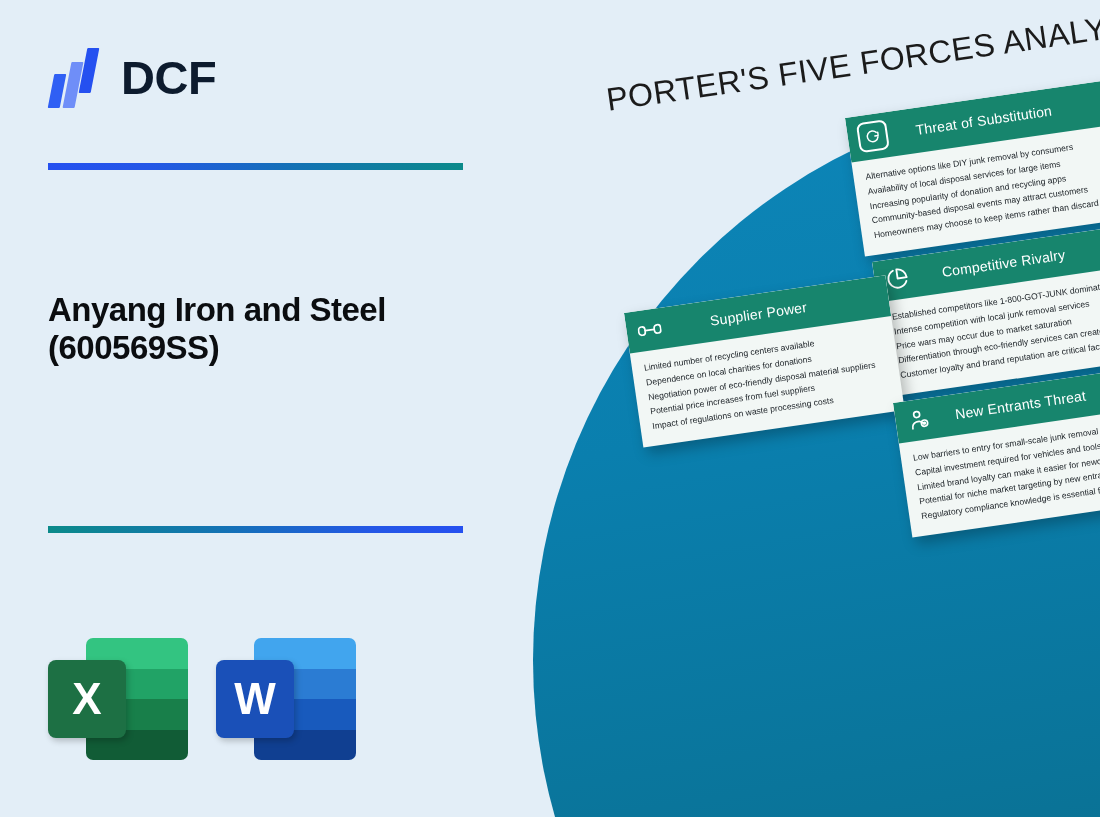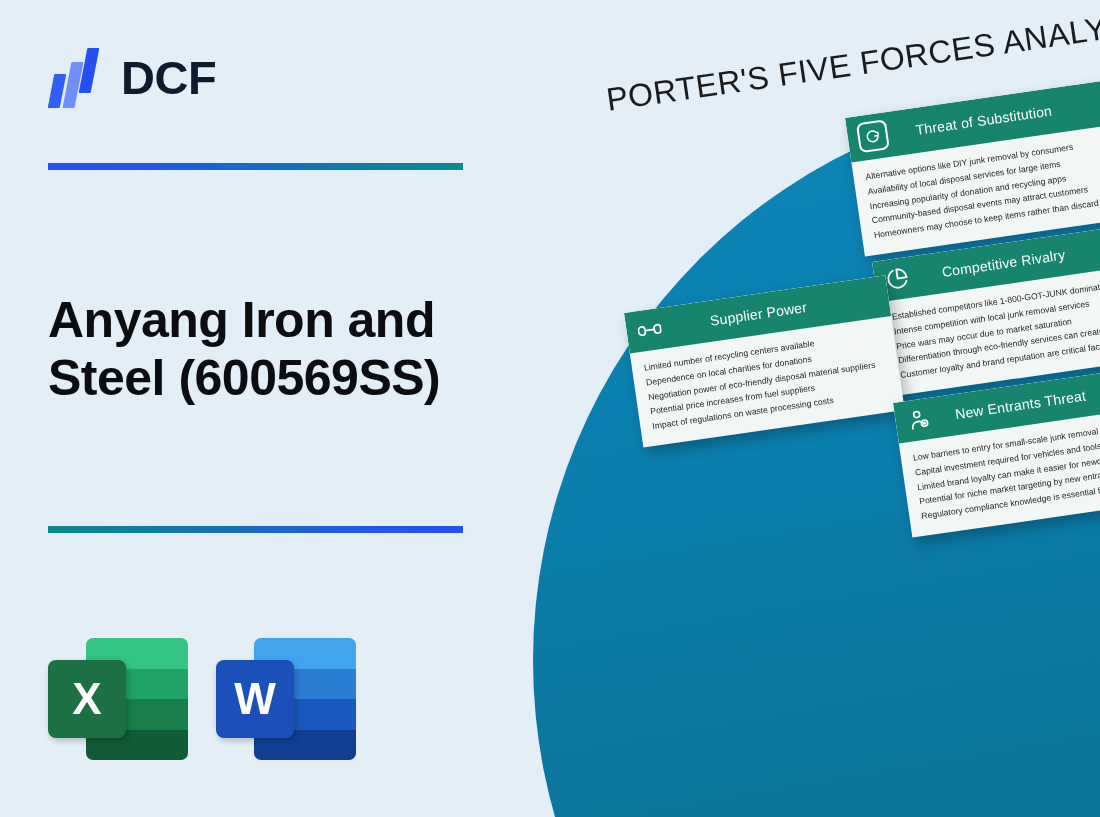--- a/index.html
+++ b/index.html
@@ -31,21 +31,21 @@
   .bar2{left:20px; top:16px; width:12px;height:46px;background:#6f8ef8;}
   .bar3{left:36px; top:2px;  width:12px;height:45px;background:#2550f0;}
   .logo-text{font-size:47px;font-weight:700;color:#0d1b2e;letter-spacing:-0.5px;line-height:1;}
 
   .divider{position:absolute;left:48px;width:415px;height:7px;}
   .divider-top{top:155px;background:linear-gradient(90deg,#2550f0 0%,#2457e6 25%,#1372b4 60%,#0b8a8a 100%);}
   .divider-bottom{top:518px;background:linear-gradient(90deg,#0b8a8a 0%,#1372b4 42%,#2457e6 78%,#2550f0 100%);}
 
   .page-title{
     position:absolute;left:48px;top:283px;width:450px;
-    font-size:50px;font-weight:700;color:#0b0d10;line-height:1.16;
+    font-size:33px;font-weight:700;color:#0b0d10;line-height:1.16;
     letter-spacing:-0.5px;
   }
 
   
   .office-icons{position:absolute;left:48px;top:630px;display:flex;gap:28px;}
   .off-ico{position:relative;width:140px;height:122px;}
   .off-sheet{position:absolute;left:38px;top:0;width:102px;height:122px;border-radius:7px;overflow:hidden;display:flex;flex-direction:column;}
   .off-sheet span{display:block;flex:1;}
   .off-badge{position:absolute;left:0;top:22px;width:78px;height:78px;border-radius:8px;
     display:flex;align-items:center;justify-content:center;color:#fff;font-size:44px;font-weight:700;

